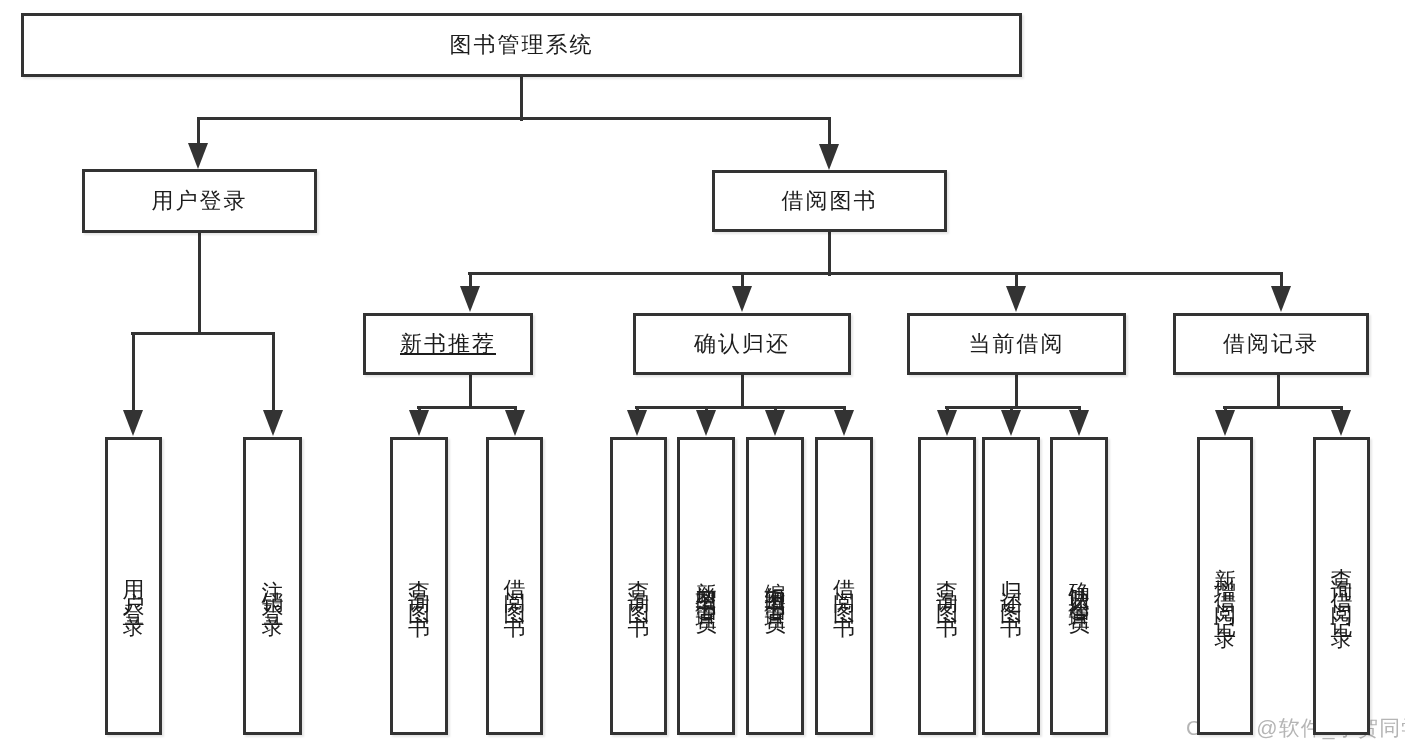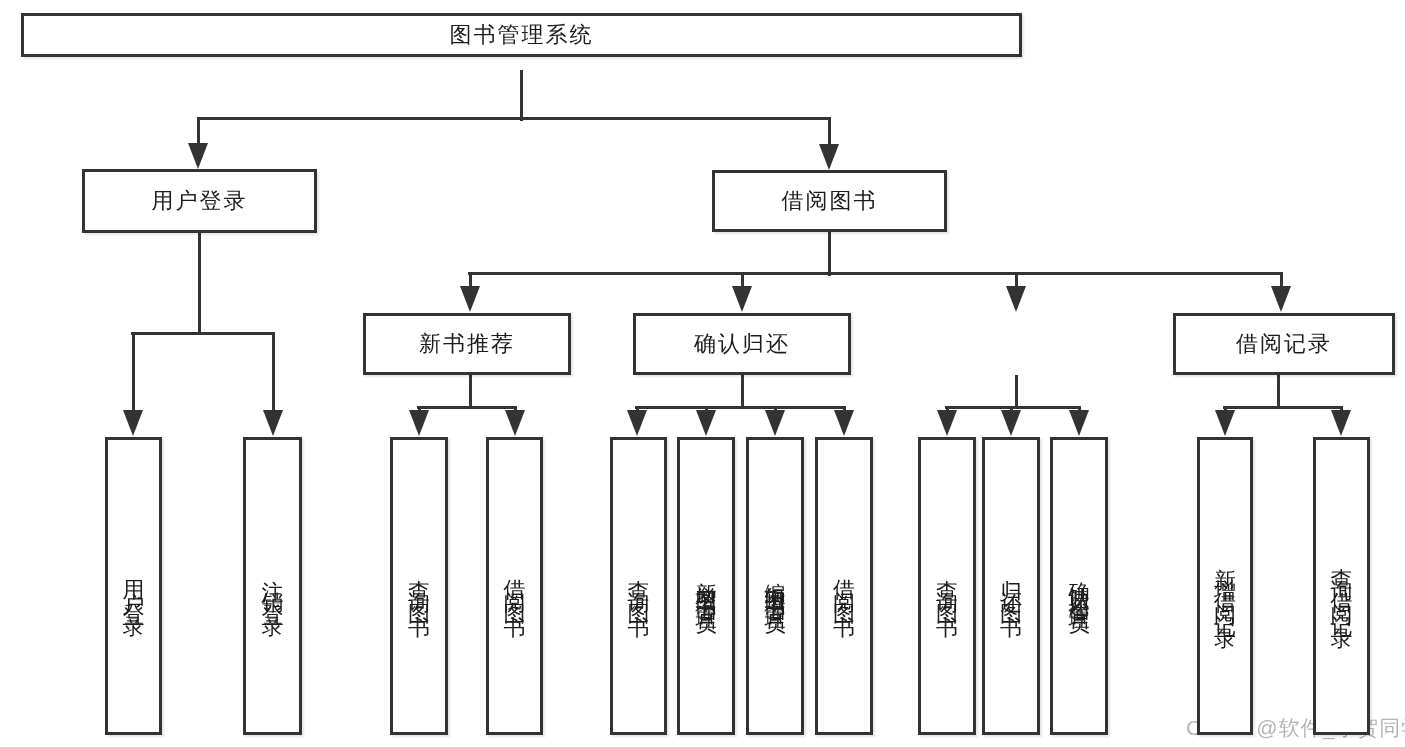--- a/index.html
+++ b/index.html
@@ -82,36 +82,39 @@
     <div class="line" style="left: 945.5px; top: 407px; width: 3px; height: 5px;"></div>
     <div class="arrowhead" style="left: 937px; top: 410px;"></div>
     <div class="line" style="left: 1009.5px; top: 407px; width: 3px; height: 5px;"></div>
     <div class="arrowhead" style="left: 1001px; top: 410px;"></div>
     <div class="line" style="left: 1077.5px; top: 407px; width: 3px; height: 5px;"></div>
     <div class="arrowhead" style="left: 1069px; top: 410px;"></div>
     <div class="line" style="left: 1223.5px; top: 407px; width: 3px; height: 5px;"></div>
     <div class="arrowhead" style="left: 1215px; top: 410px;"></div>
     <div class="line" style="left: 1339.5px; top: 407px; width: 3px; height: 5px;"></div>
     <div class="arrowhead" style="left: 1331px; top: 410px;"></div>
-    <div class="node hbox" style="left: 21px; top: 13px; width: 1001px; height: 44px;">
+    <div class="node hbox" style="left: 21px; top: 13px; width: 1001px; height: 64px;">
       <span>图书管理系统</span>
     </div>
     <div class="node hbox" style="left: 82px; top: 169px; width: 235px; height: 64px;">
       <span>用户登录</span>
     </div>
     <div class="node hbox" style="left: 712px; top: 170px; width: 235px; height: 62px;">
       <span>借阅图书</span>
     </div>
-    <div class="node hbox" style="left: 363px; top: 313px; width: 208px; height: 62px;">
+    <div class="node hbox" style="left: 363px; top: 313px; width: 170px; height: 62px; text-decoration: underline;">
       <span>新书推荐</span>
     </div>
     <div class="node hbox" style="left: 633px; top: 313px; width: 218px; height: 62px;">
       <span>确认归还</span>
     </div>
-    <div class="node hbox" style="left: 1173px; top: 313px; width: 222px; height: 62px;">
+    <div class="node hbox" style="left: 907px; top: 313px; width: 219px; height: 62px;">
+      <span>当前借阅</span>
+    </div>
+    <div class="node hbox" style="left: 1173px; top: 313px; width: 196px; height: 62px;">
       <span>借阅记录</span>
     </div>
     <div class="node vbox" style="left: 105px; top: 437px; width: 57px; height: 298px;">
       <span>用户登录</span>
     </div>
     <div class="node vbox" style="left: 243px; top: 437px; width: 59px; height: 298px;">
       <span>注销登录</span>
     </div>
     <div class="node vbox" style="left: 390px; top: 437px; width: 58px; height: 298px;">
       <span>查询图书</span>

